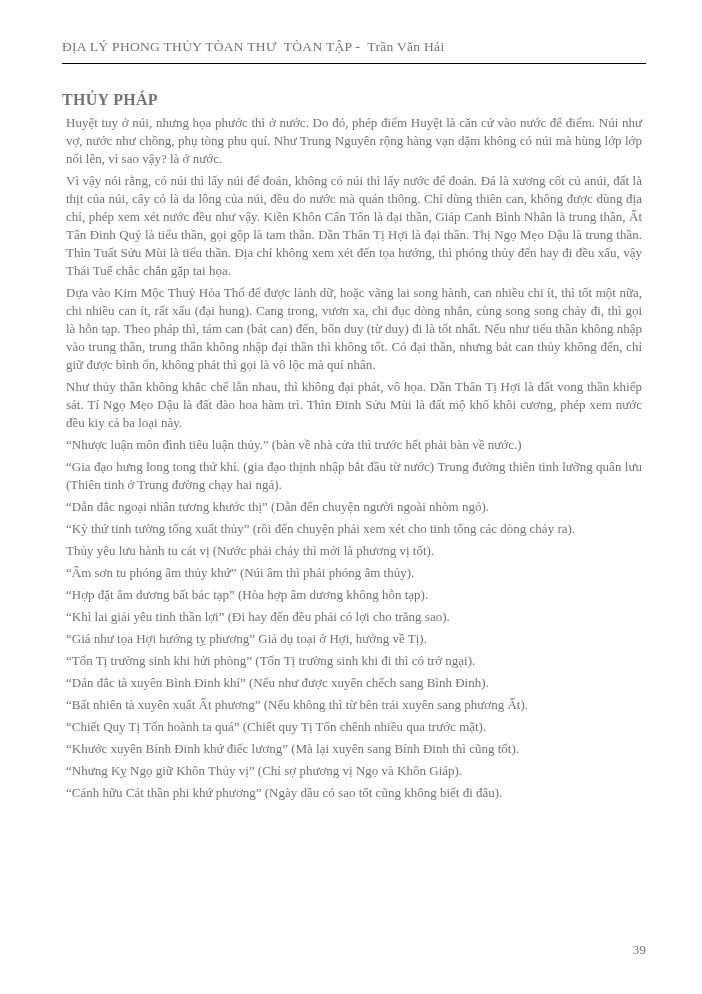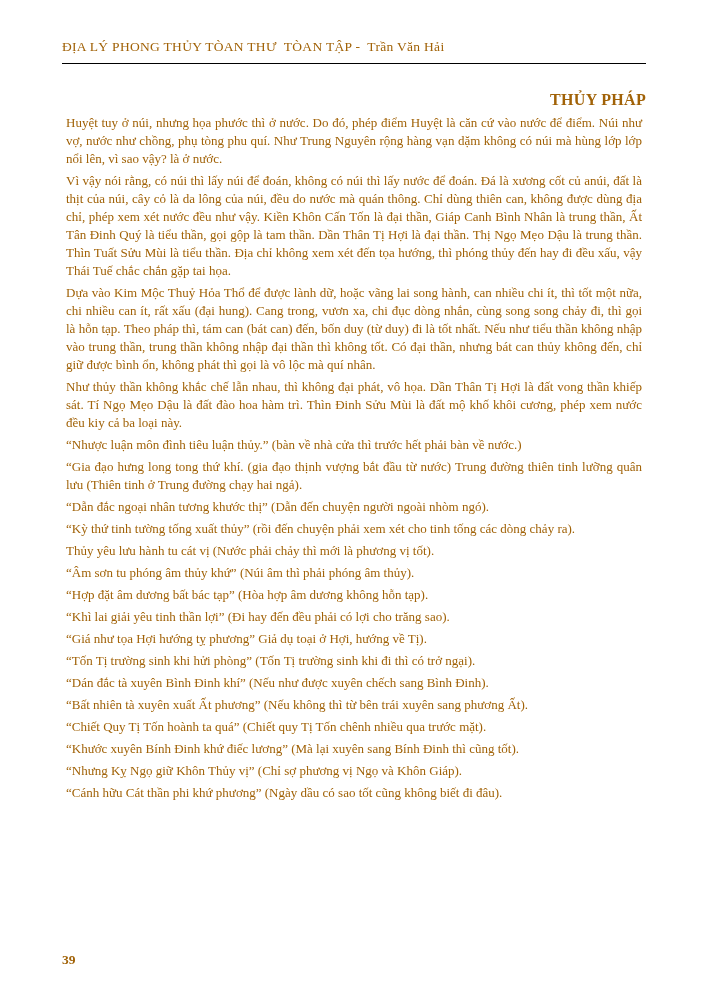--- a/index.html
+++ b/index.html
@@ -5,77 +5,76 @@
   html, body {
     margin: 0;
     padding: 0;
     background: #ffffff;
   }
   .page {
     position: relative;
     width: 702px;
     height: 994px;
     background: #ffffff;
-    color: #a16207;
+    color: #737373;
     font-family: "Liberation Serif", "DejaVu Serif", serif;
     box-sizing: border-box;
     padding: 38px 56px 0 62px;
     overflow: hidden;
   }
   .header-title {
     font-size: 13.5px;
     letter-spacing: 0.3px;
     white-space: pre-wrap;
     line-height: 18px;
   }
   .header-rule {
     border: none;
     border-top: 1.6px solid #000000;
     margin: 7px 0 0 0;
   }
   .section-title {
-    text-align: right;
+    text-align: left;
     font-weight: bold;
     font-size: 16px;
     margin: 27px 0 5px 0;
     letter-spacing: 0.3px;
   }
   .body-text .body-para {
     margin: 4px;
     font-size: 13px;
     line-height: 18px;
     text-align: justify;
     text-justify: inter-word;
   }
   .page-number {
     position: absolute;
-    bottom: 26px;
+    bottom: 36px;
     left: 62px;
     right: 56px;
-    text-align: left;
+    text-align: right;
     font-size: 13.5px;
-    font-weight: bold;
   }
 </style>
 </head>
 <body>
 
 <div class="page">
   <div class="header-title">ĐỊA LÝ PHONG THỦY TÒAN THƯ  TÒAN TẬP -  Trần Văn Hải</div>
   <hr class="header-rule">
 
   <div class="section-title">THỦY PHÁP</div>
 
   <div class="body-text">
       <p class="body-para">Huyệt tuy ở núi, nhưng họa phước thì ở nước. Do đó, phép điểm Huyệt là căn cứ vào nước để điểm. Núi như vợ, nước như chồng, phụ tòng phu quí. Như Trung Nguyên rộng hàng vạn dặm không có núi mà hùng lớp lớp nổi lên, vì sao vậy? là ở nước.</p>
       <p class="body-para">Vì vậy nói rằng, có núi thì lấy núi để đoán, không có núi thì lấy nước để đoán. Đá là xương cốt củ anúi, đất là thịt của núi, cây cỏ là da lông của núi, đều do nước mà quán thông. Chỉ dùng thiên can, không được dùng địa chỉ, phép xem xét nước đều như vậy. Kiền Khôn Cấn Tốn là đại thần, Giáp Canh Bình Nhân là trung thần, Ất Tân Đinh Quý là tiểu thần, gọi gộp là tam thần. Dần Thân Tị Hợi là đại thần. Thị Ngọ Mẹo Dậu là trung thần. Thìn Tuất Sửu Mùi là tiểu thần. Địa chỉ không xem xét đến tọa hướng, thì phóng thủy đến hay đi đều xấu, vậy Thái Tuế chắc chắn gặp tai họa.</p>
       <p class="body-para">Dựa vào Kim Mộc Thuỷ Hỏa Thổ để được lành dữ, hoặc vãng lai song hành, can nhiều chi ít, thì tốt một nữa, chi nhiều can ít, rất xấu (đại hung). Cang trong, vươn xa, chi đục dòng nhắn, cùng song song chảy đi, thì gọi là hỗn tạp. Theo pháp thì, tám can (bát can) đến, bốn duy (từ duy) đi là tốt nhất. Nếu như tiểu thần không nhập vào trung thần, trung thần không nhập đại thần thì không tốt. Có đại thần, nhưng bát can thủy không đến, chỉ giữ được bình ổn, không phát thì gọi là vô lộc mà quí nhân.</p>
       <p class="body-para">Như thủy thần không khắc chế lẫn nhau, thì không đại phát, vô họa. Dần Thân Tị Hợi là đất vong thần khiếp sát. Tí Ngọ Mẹo Dậu là đất đào hoa hàm trì. Thìn Đinh Sửu Mùi là đất mộ khố khôi cương, phép xem nước đều kiy cả ba loại này.</p>
       <p class="body-para">“Nhược luận môn đình tiêu luận thủy.” (bàn về nhà cửa thì trước hết phải bàn về nước.)</p>
-      <p class="body-para">“Gia đạo hưng long tong thứ khí. (gia đạo thịnh vượng bắt đầu từ nước) Trung đường thiên tinh lưỡng quân lưu (Thiên tinh ở Trung đường chạy hai ngả).</p>
+      <p class="body-para">“Gia đạo hưng long tong thứ khí. (gia đạo thịnh nhập bắt đầu từ nước) Trung đường thiên tinh lưỡng quân lưu (Thiên tinh ở Trung đường chạy hai ngả).</p>
       <p class="body-para">“Dẫn đắc ngoại nhân tương khước thị” (Dẫn đến chuyện người ngoài nhòm ngó).</p>
       <p class="body-para">“Kỳ thứ tinh tường tống xuất thủy” (rồi đến chuyện phải xem xét cho tinh tống các dòng chảy ra).</p>
       <p class="body-para">Thủy yêu lưu hành tu cát vị (Nước phải chảy thì mới là phương vị tốt).</p>
       <p class="body-para">“Âm sơn tu phóng âm thủy khứ” (Núi âm thì phải phóng âm thủy).</p>
       <p class="body-para">“Hợp đặt âm dương bất bác tạp” (Hòa hợp âm dương không hỗn tạp).</p>
       <p class="body-para">“Khì lai giải yêu tinh thần lợi” (Đi hay đến đều phải có lợi cho trăng sao).</p>
       <p class="body-para">“Giá như tọa Hợi hướng tỵ phương” Giả dụ toại ở Hợi, hướng về Tị).</p>
       <p class="body-para">“Tốn Tị trường sinh khi hửi phòng” (Tốn Tị trường sinh khi đi thì có trở ngại).</p>
       <p class="body-para">“Dán đắc tà xuyên Bình Đinh khí” (Nếu như được xuyên chếch sang Bình Đinh).</p>
       <p class="body-para">“Bất nhiên tà xuyên xuất Ất phương” (Nếu không thì từ bên trái xuyên sang phương Ất).</p>

